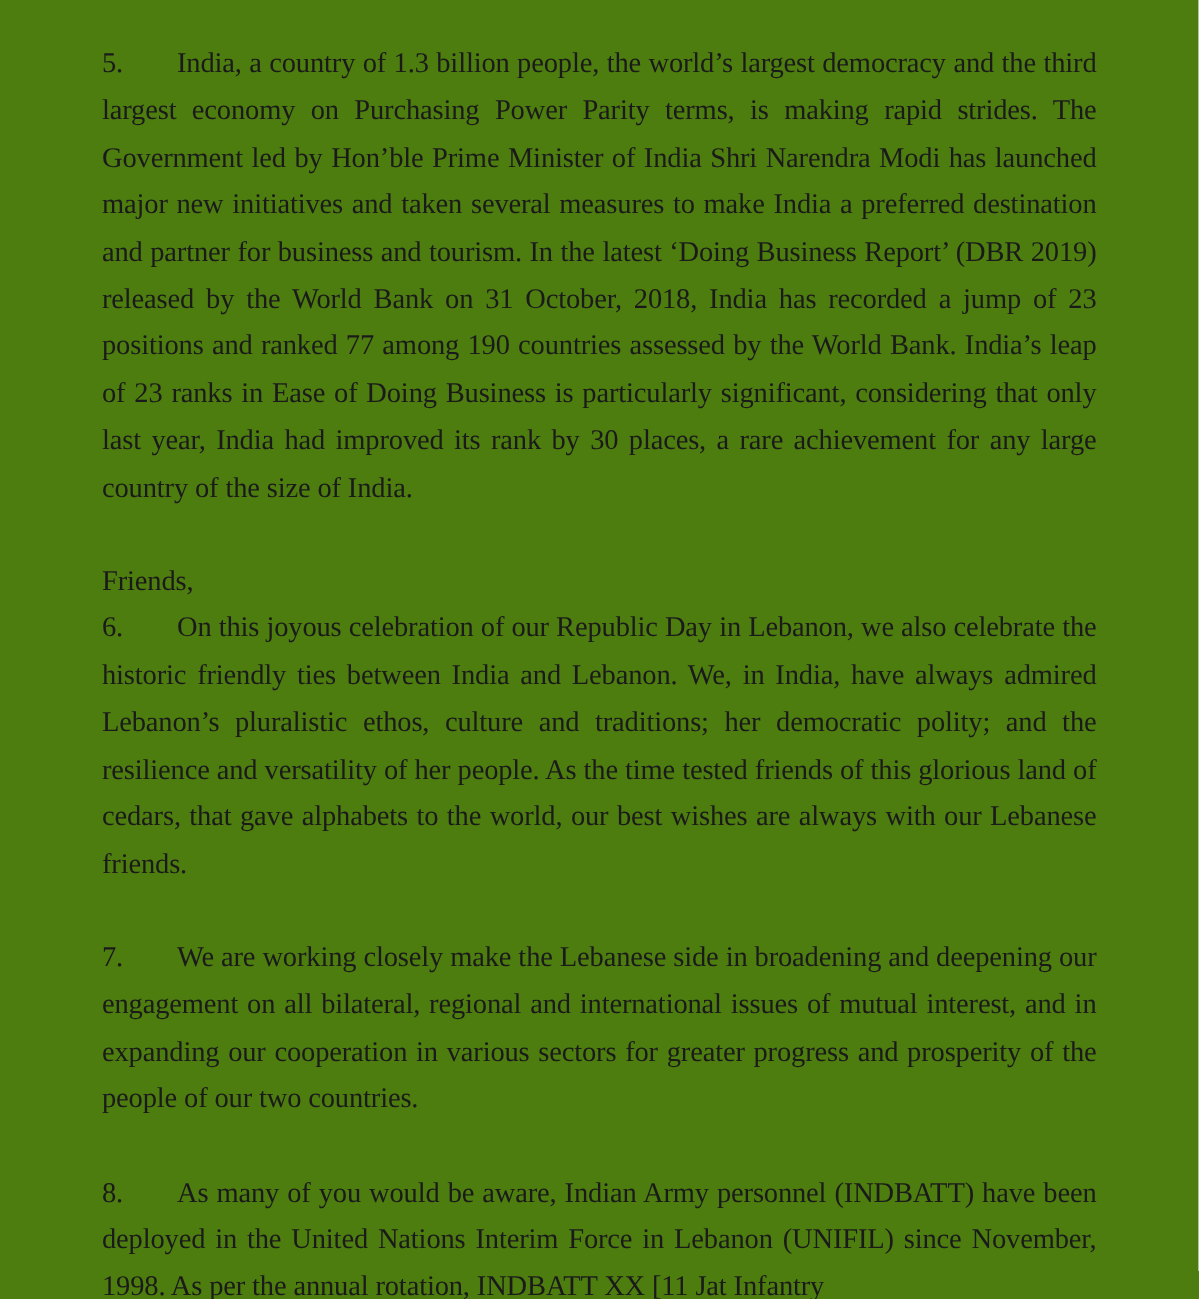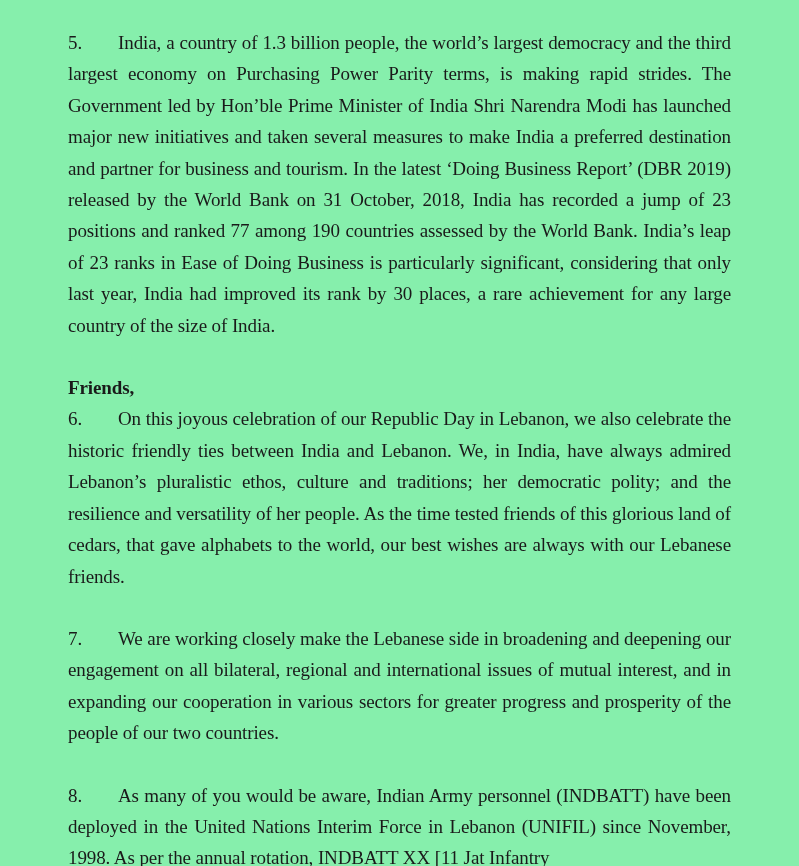--- a/index.html
+++ b/index.html
@@ -4,21 +4,21 @@
 <style>
   html, body {
     margin: 0;
     padding: 0;
     background: #ffffff;
   }
   .page {
     position: relative;
     width: 799px;
     height: 866px;
-    background: #86efac;
+    background: #4d7c0f;
     overflow: hidden;
     font-family: "Liberation Serif", "DejaVu Serif", serif;
     color: #1a1a1a;
   }
   .content {
     position: absolute;
     left: 68px;
     top: 27px;
     width: 663px;
   }
@@ -34,21 +34,21 @@
   }
   .para-num {
     display: inline-block;
     width: 50px;
   }
   .heading {
     margin: 0;
     font-size: 19px;
     line-height: 31.4px;
     letter-spacing: -0.1px;
-    font-weight: bold;
+    font-weight: normal;
     text-align: left;
   }
 </style>
 </head>
 <body>
 
 <div class="page">
   <div class="content">
 
     <p class="para gap-after"><span class="para-num">5.</span><span>India, a country of 1.3 billion people, the world’s largest democracy and the third largest economy on Purchasing Power Parity terms, is making rapid strides. The Government led by Hon’ble Prime Minister of India Shri Narendra Modi has launched major new initiatives and taken several measures to make India a preferred destination and partner for business and tourism. In the latest ‘Doing Business Report’ (DBR 2019) released by the World Bank on 31 October, 2018, India has recorded a jump of 23 positions and ranked 77 among 190 countries assessed by the World Bank. India’s leap of 23 ranks in Ease of Doing Business is particularly significant, considering that only last year, India had improved its rank by 30 places, a rare achievement for any large country of the size of India.</span></p>

